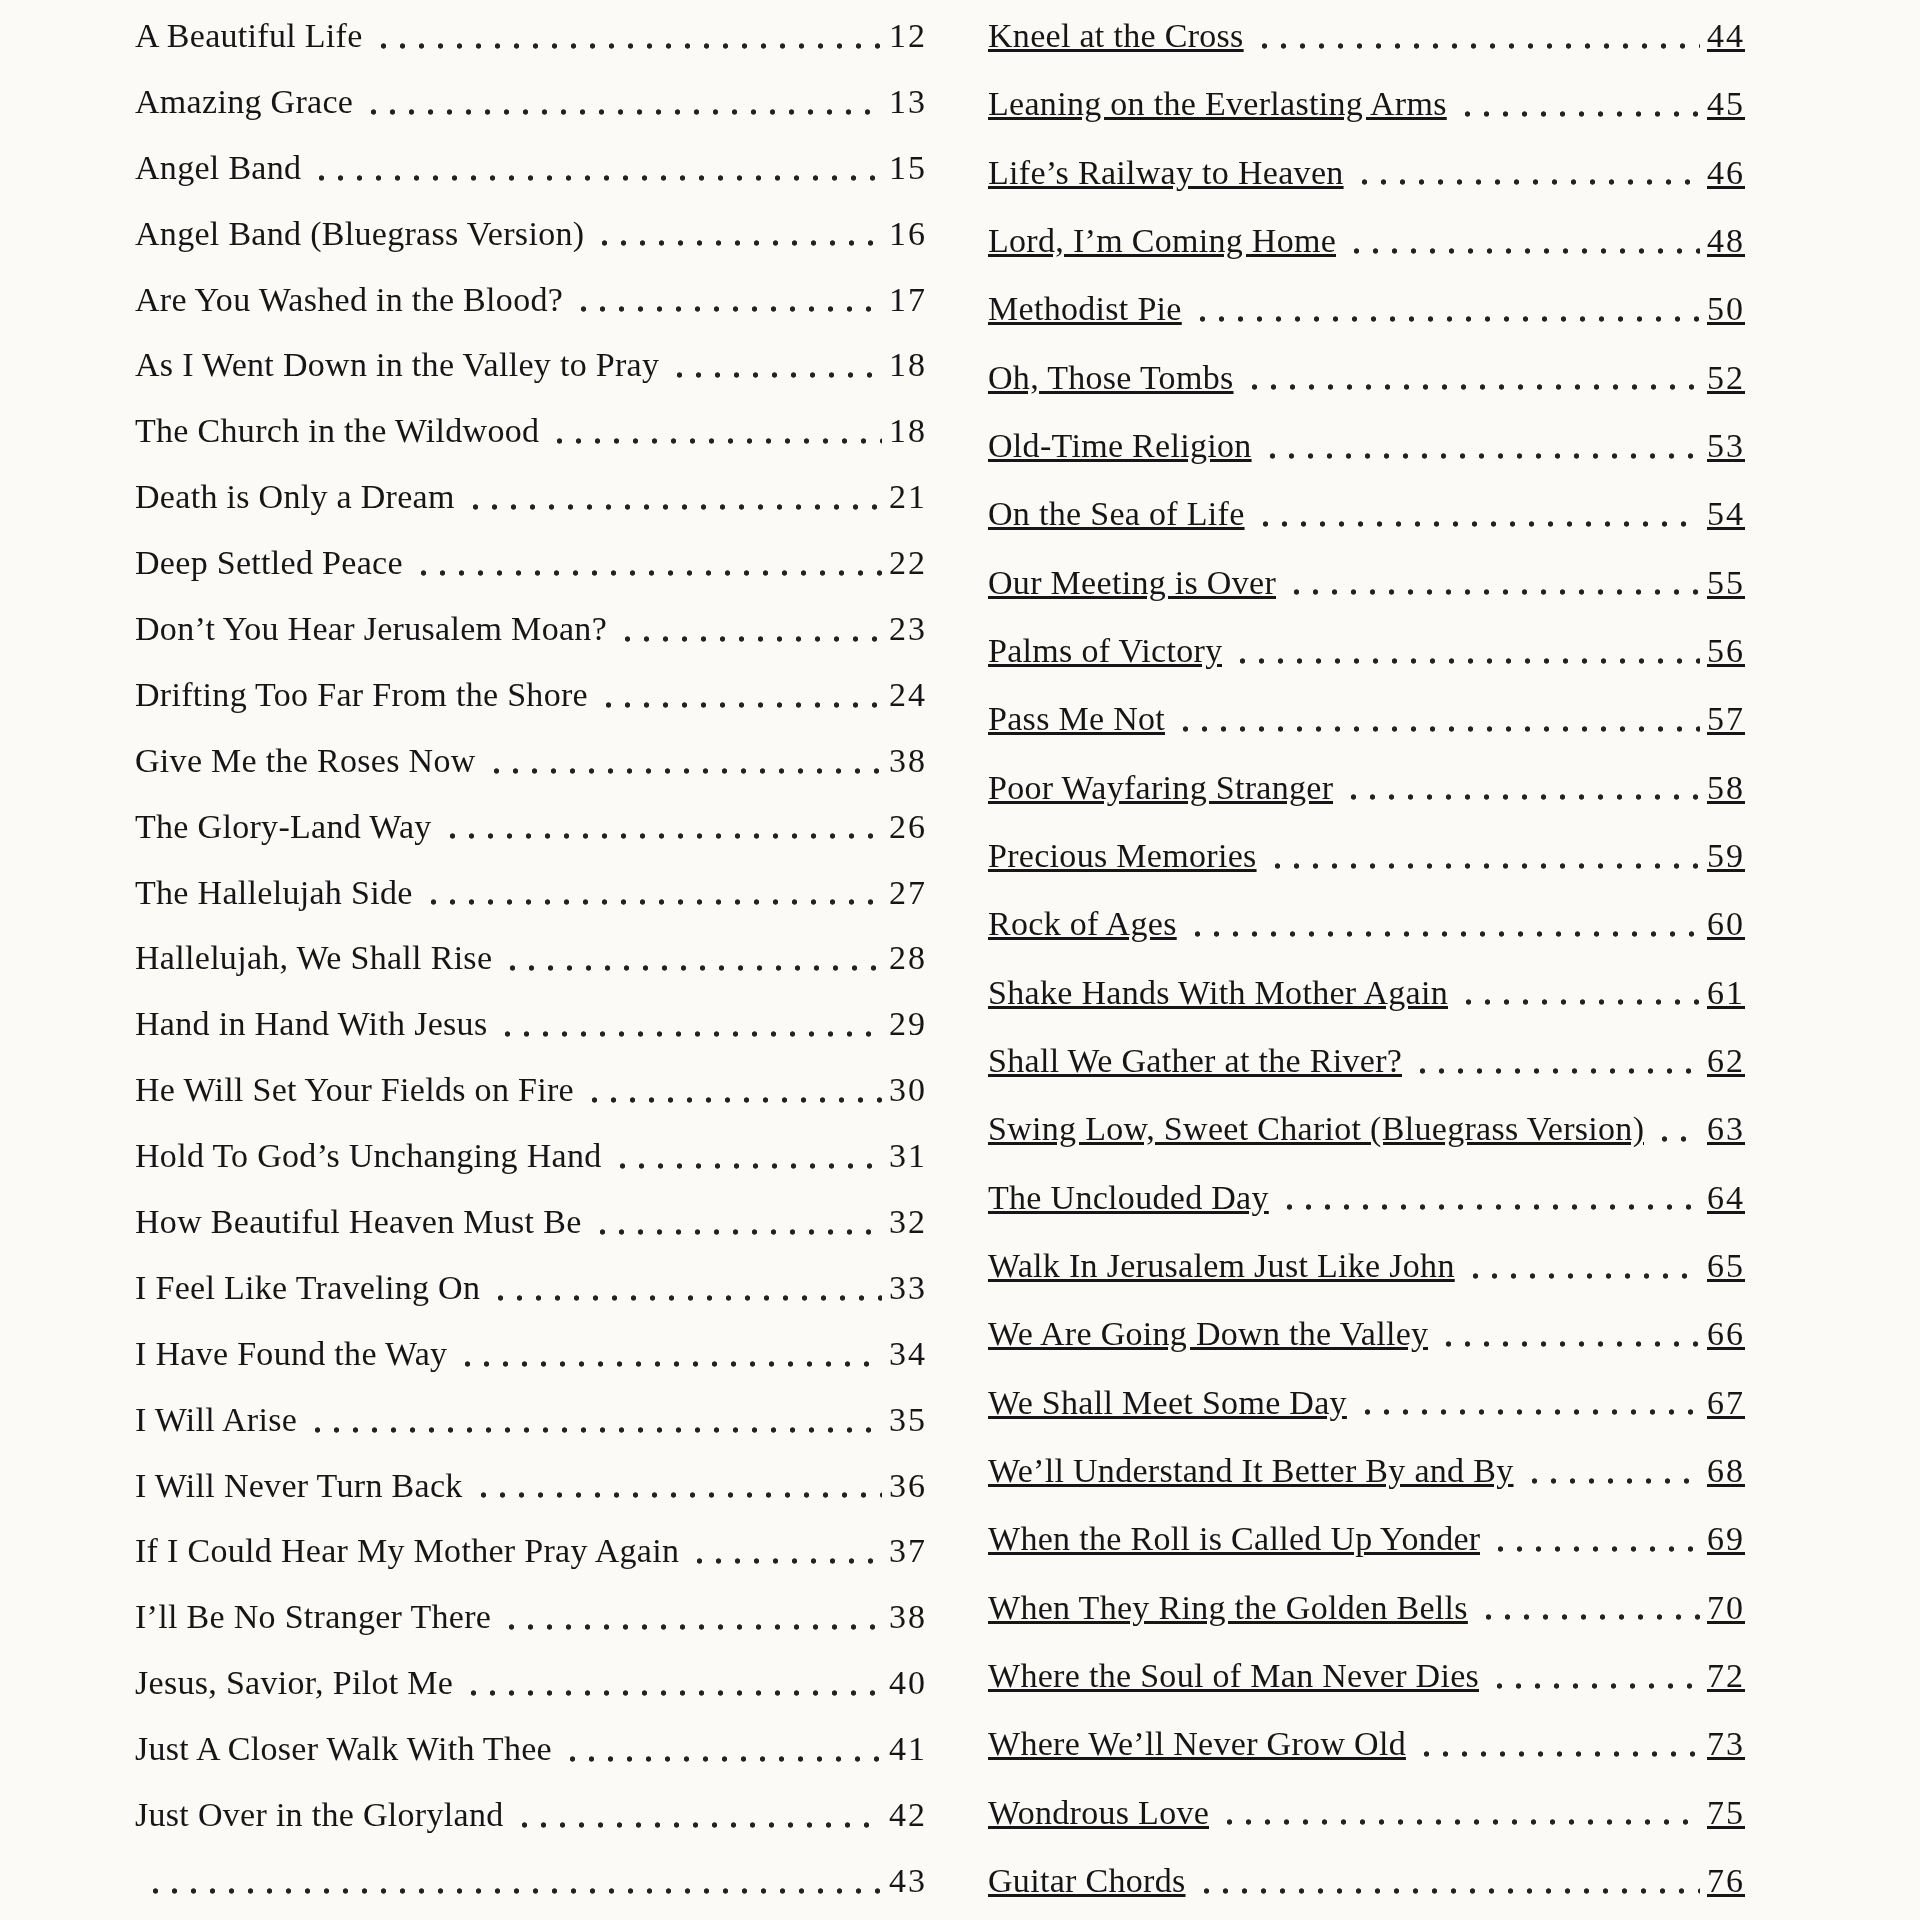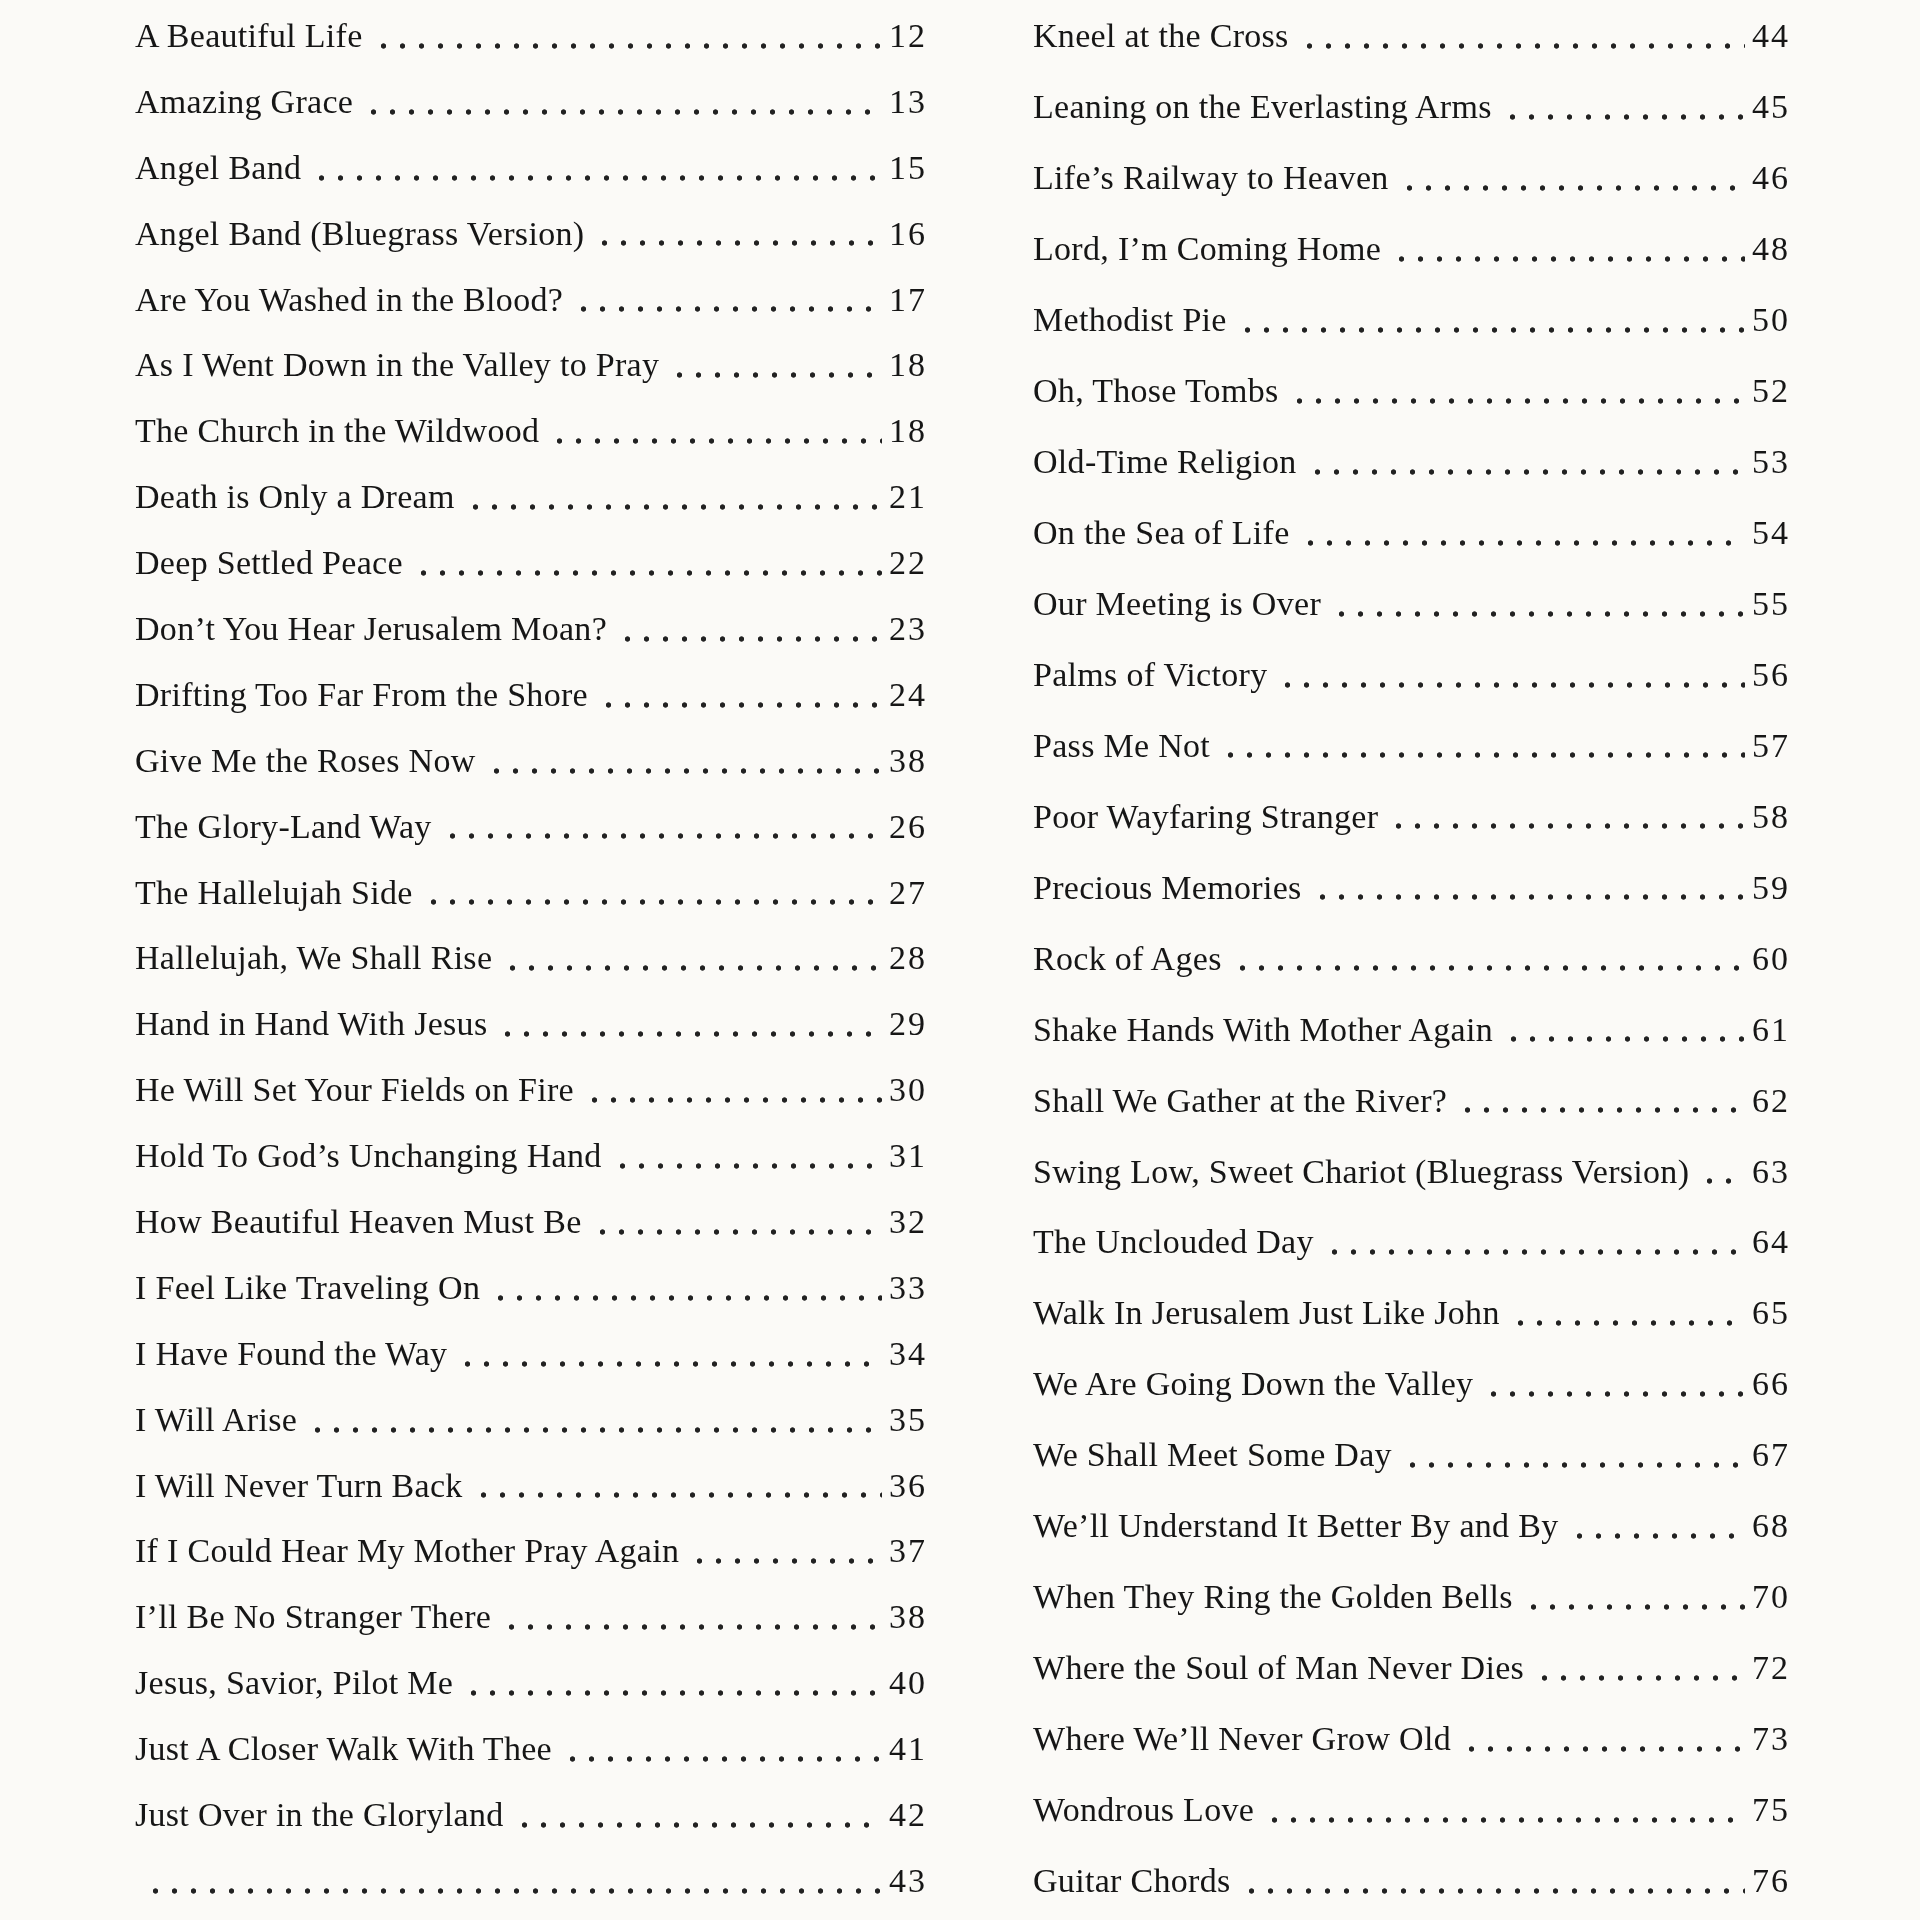--- a/index.html
+++ b/index.html
@@ -20,21 +20,21 @@
   }
   .toc-col {
     position: absolute;
     top: 16px;
     height: 1886px;
     display: flex;
     flex-direction: column;
     justify-content: space-between;
   }
   .toc-col.left  { left: 135px; width: 792px; }
-  .toc-col.right { left: 1033px; width: 757px; }
+  .toc-col.right { left: 988px; width: 757px; text-decoration: underline; }
   .row {
     display: flex;
     align-items: baseline;
     font-size: 34px;
     line-height: 1.2;
     white-space: nowrap;
   }
   .title {
     flex: 0 1 auto;
     overflow: hidden;
@@ -311,20 +311,25 @@
         <span class="title">We Shall Meet Some Day</span>
         <span class="leader"></span>
         <span class="pagenum">67</span>
       </div>
       <div class="row">
         <span class="title">We’ll Understand It Better By and By</span>
         <span class="leader"></span>
         <span class="pagenum">68</span>
       </div>
       <div class="row">
+        <span class="title">When the Roll is Called Up Yonder</span>
+        <span class="leader"></span>
+        <span class="pagenum">69</span>
+      </div>
+      <div class="row">
         <span class="title">When They Ring the Golden Bells</span>
         <span class="leader"></span>
         <span class="pagenum">70</span>
       </div>
       <div class="row">
         <span class="title">Where the Soul of Man Never Dies</span>
         <span class="leader"></span>
         <span class="pagenum">72</span>
       </div>
       <div class="row">

